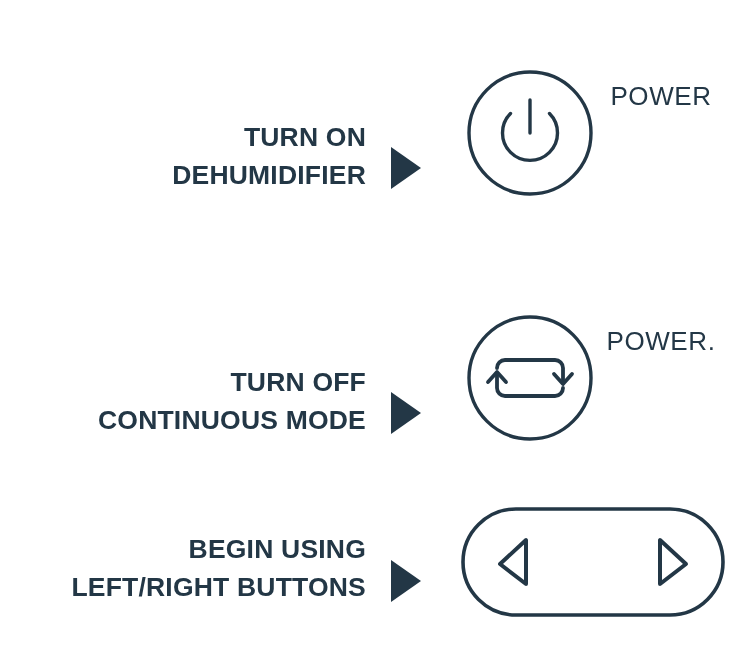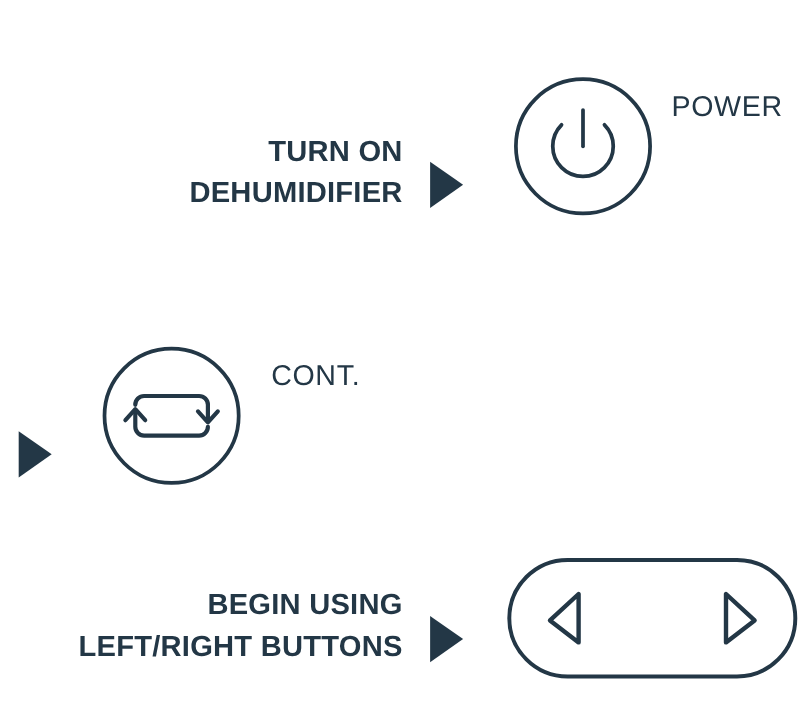--- a/index.html
+++ b/index.html
@@ -117,38 +117,40 @@
         <circle cx="66" cy="66" r="61" fill="none" stroke="#233746" stroke-width="3.4"></circle>
         <path d="M 46.5 46.5 A 27.5 27.5 0 1 0 85.5 46.5" fill="none" stroke="#233746" stroke-width="3.4" stroke-linecap="round"></path>
         <line x1="66" y1="33" x2="66" y2="66" stroke="#233746" stroke-width="3.4" stroke-linecap="round"></line>
       </svg>
       <div class="control-label">POWER</div>
     </div>
   </div>
 
   <div class="step-row" id="step-row-1">
 
+    <div class="step-caption">TURN OFF
+CONTINUOUS MODE</div>
 
     <div class="pointer-wrap">
       <div class="pointer-triangle"></div>
     </div>
 
     <div class="control-col">
       <svg class="control-icon" width="132" height="132" viewBox="0 0 132 132">
         <circle cx="66" cy="66" r="61" fill="none" stroke="#233746" stroke-width="3.4"></circle>
 
         <path d="M 33 56 A 8 8 0 0 1 41 48 L 91 48 A 8 8 0 0 1 99 56 L 99 70" fill="none" stroke="#233746" stroke-width="3.8" stroke-linecap="round" stroke-linejoin="round"></path>
 
         <path d="M 90 62 L 99 72 L 108 62" fill="none" stroke="#233746" stroke-width="3.8" stroke-linecap="round" stroke-linejoin="round"></path>
 
         <path d="M 99 76 A 8 8 0 0 1 91 84 L 41 84 A 8 8 0 0 1 33 76 L 33 62" fill="none" stroke="#233746" stroke-width="3.8" stroke-linecap="round" stroke-linejoin="round"></path>
 
         <path d="M 24 70 L 33 60 L 42 70" fill="none" stroke="#233746" stroke-width="3.8" stroke-linecap="round" stroke-linejoin="round"></path>
       </svg>
-      <div class="control-label">CONT.</div>
+      <div class="control-label">POWER.</div>
     </div>
   </div>
 
   <div class="step-row" id="step-row-2">
 
     <div class="step-caption">BEGIN USING
 LEFT/RIGHT BUTTONS</div>
 
     <div class="pointer-wrap">
       <div class="pointer-triangle"></div>

